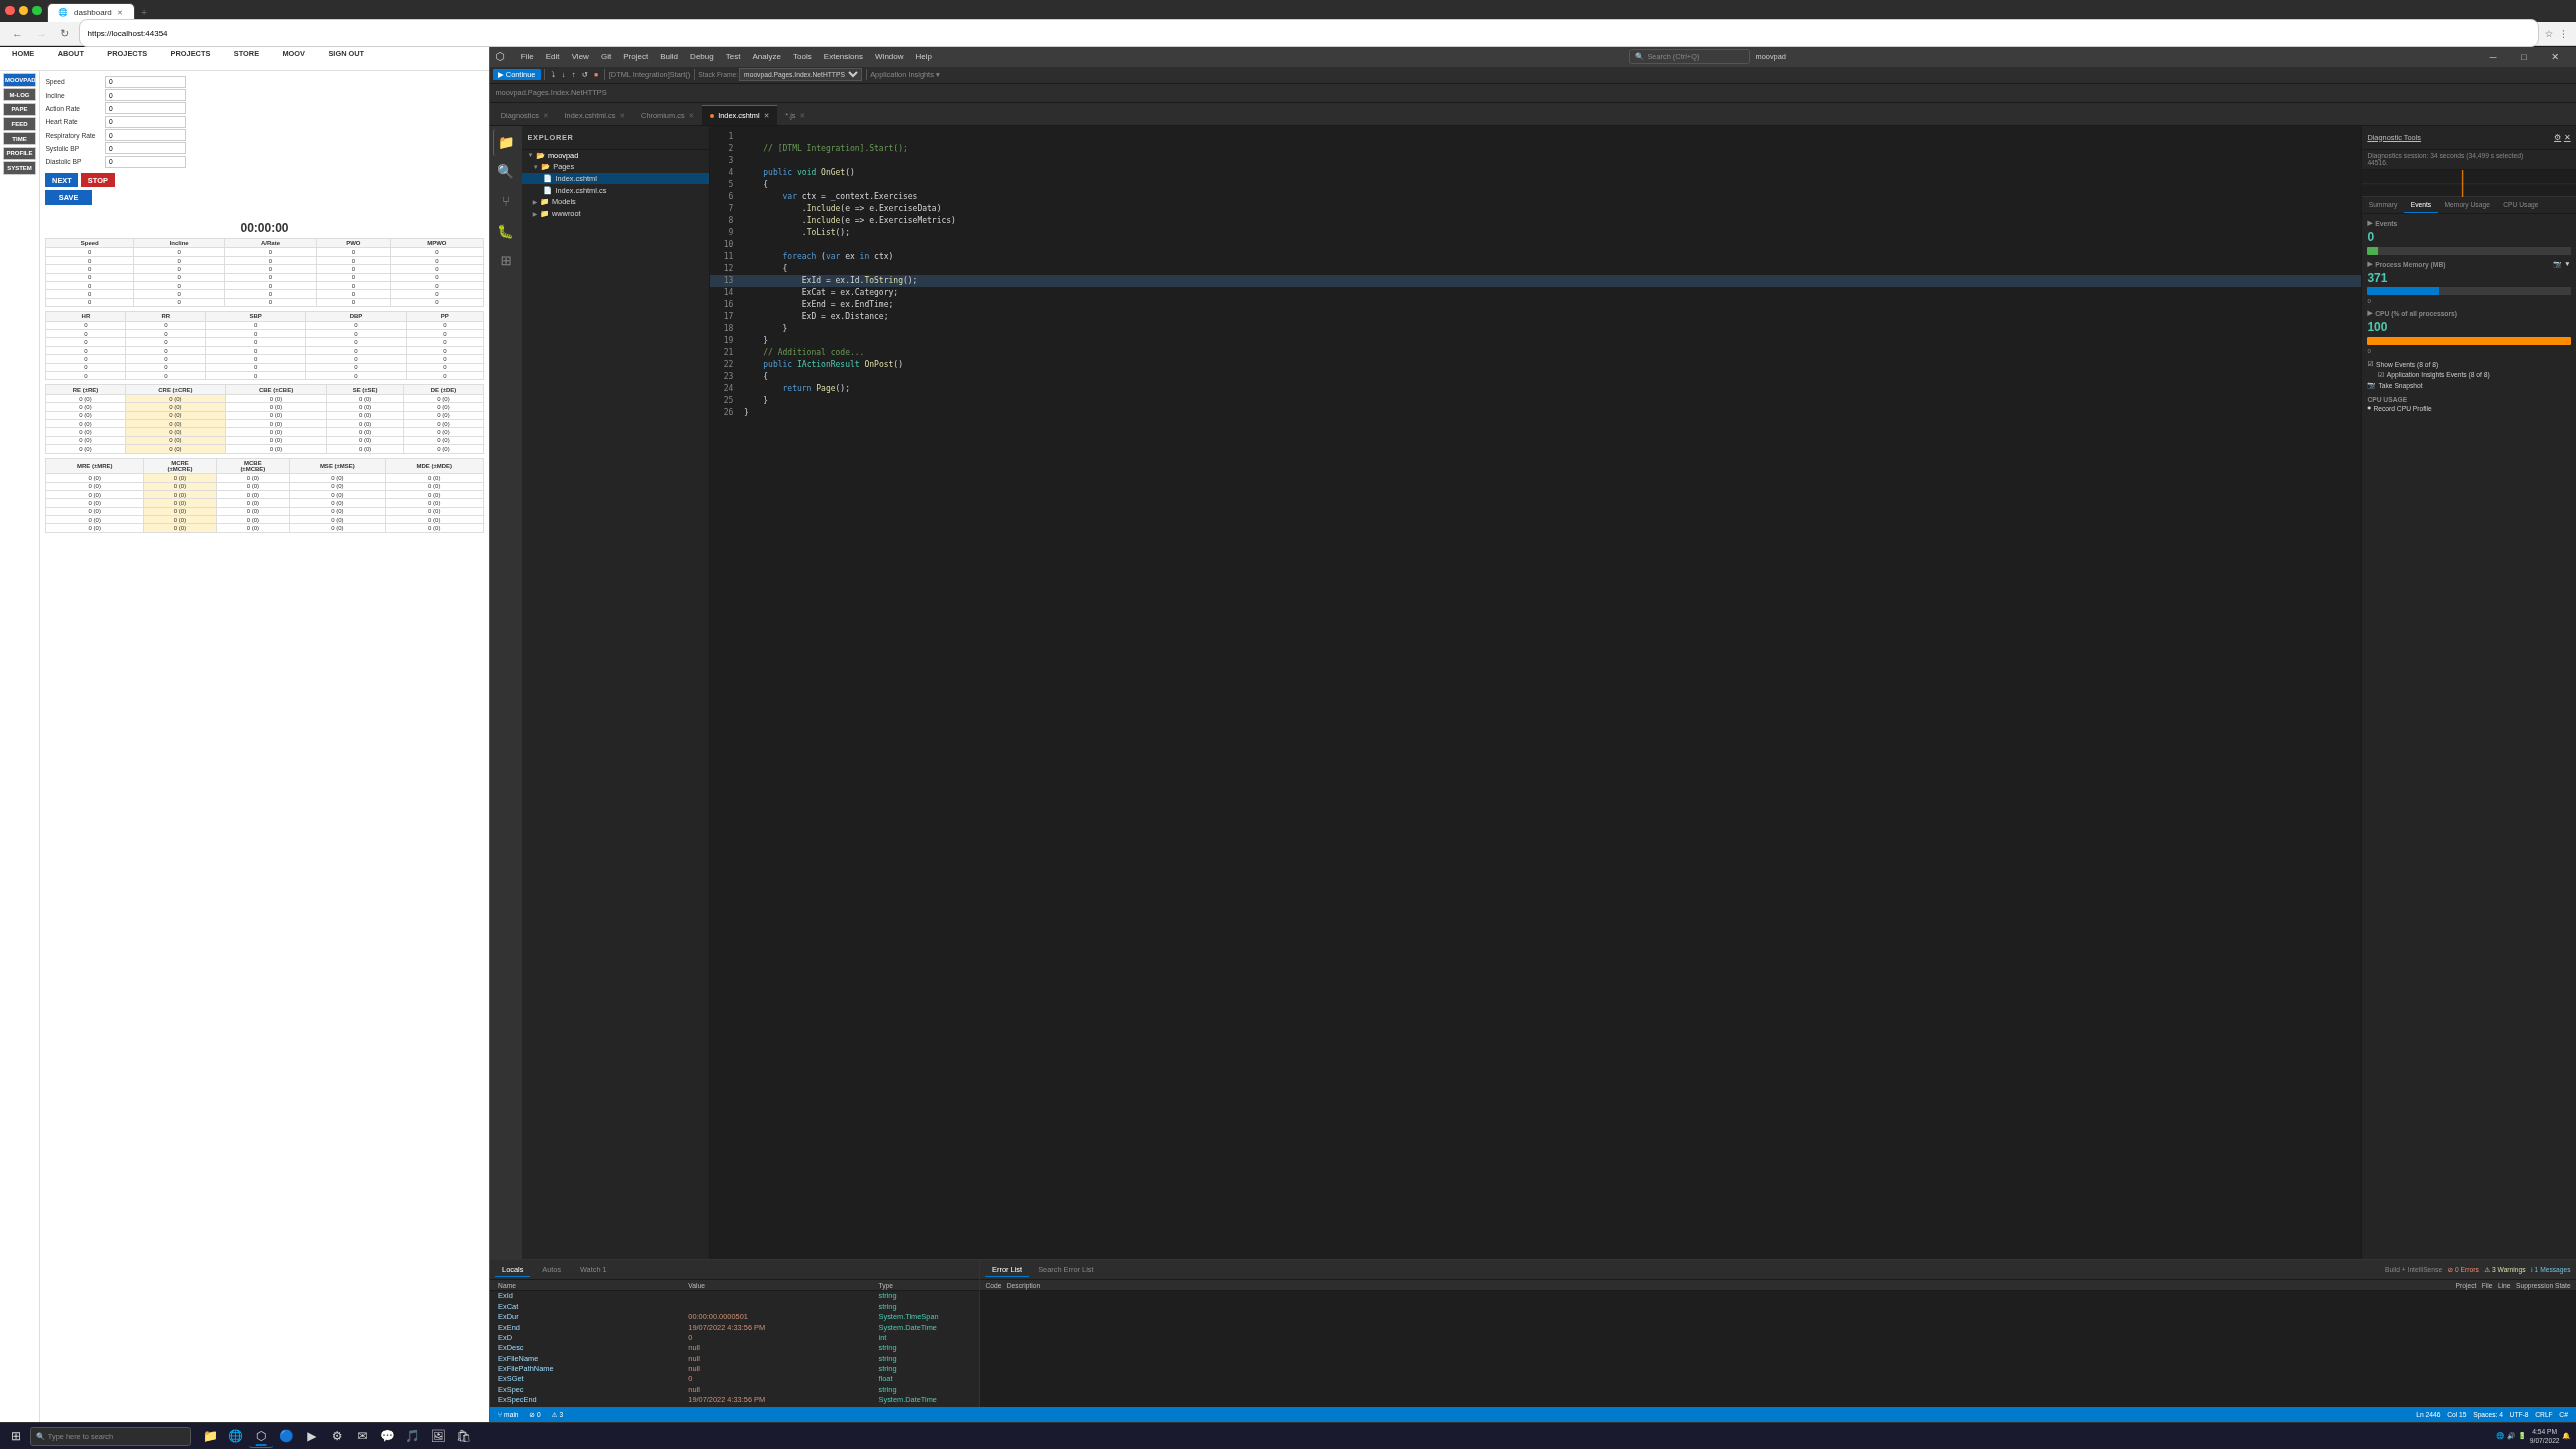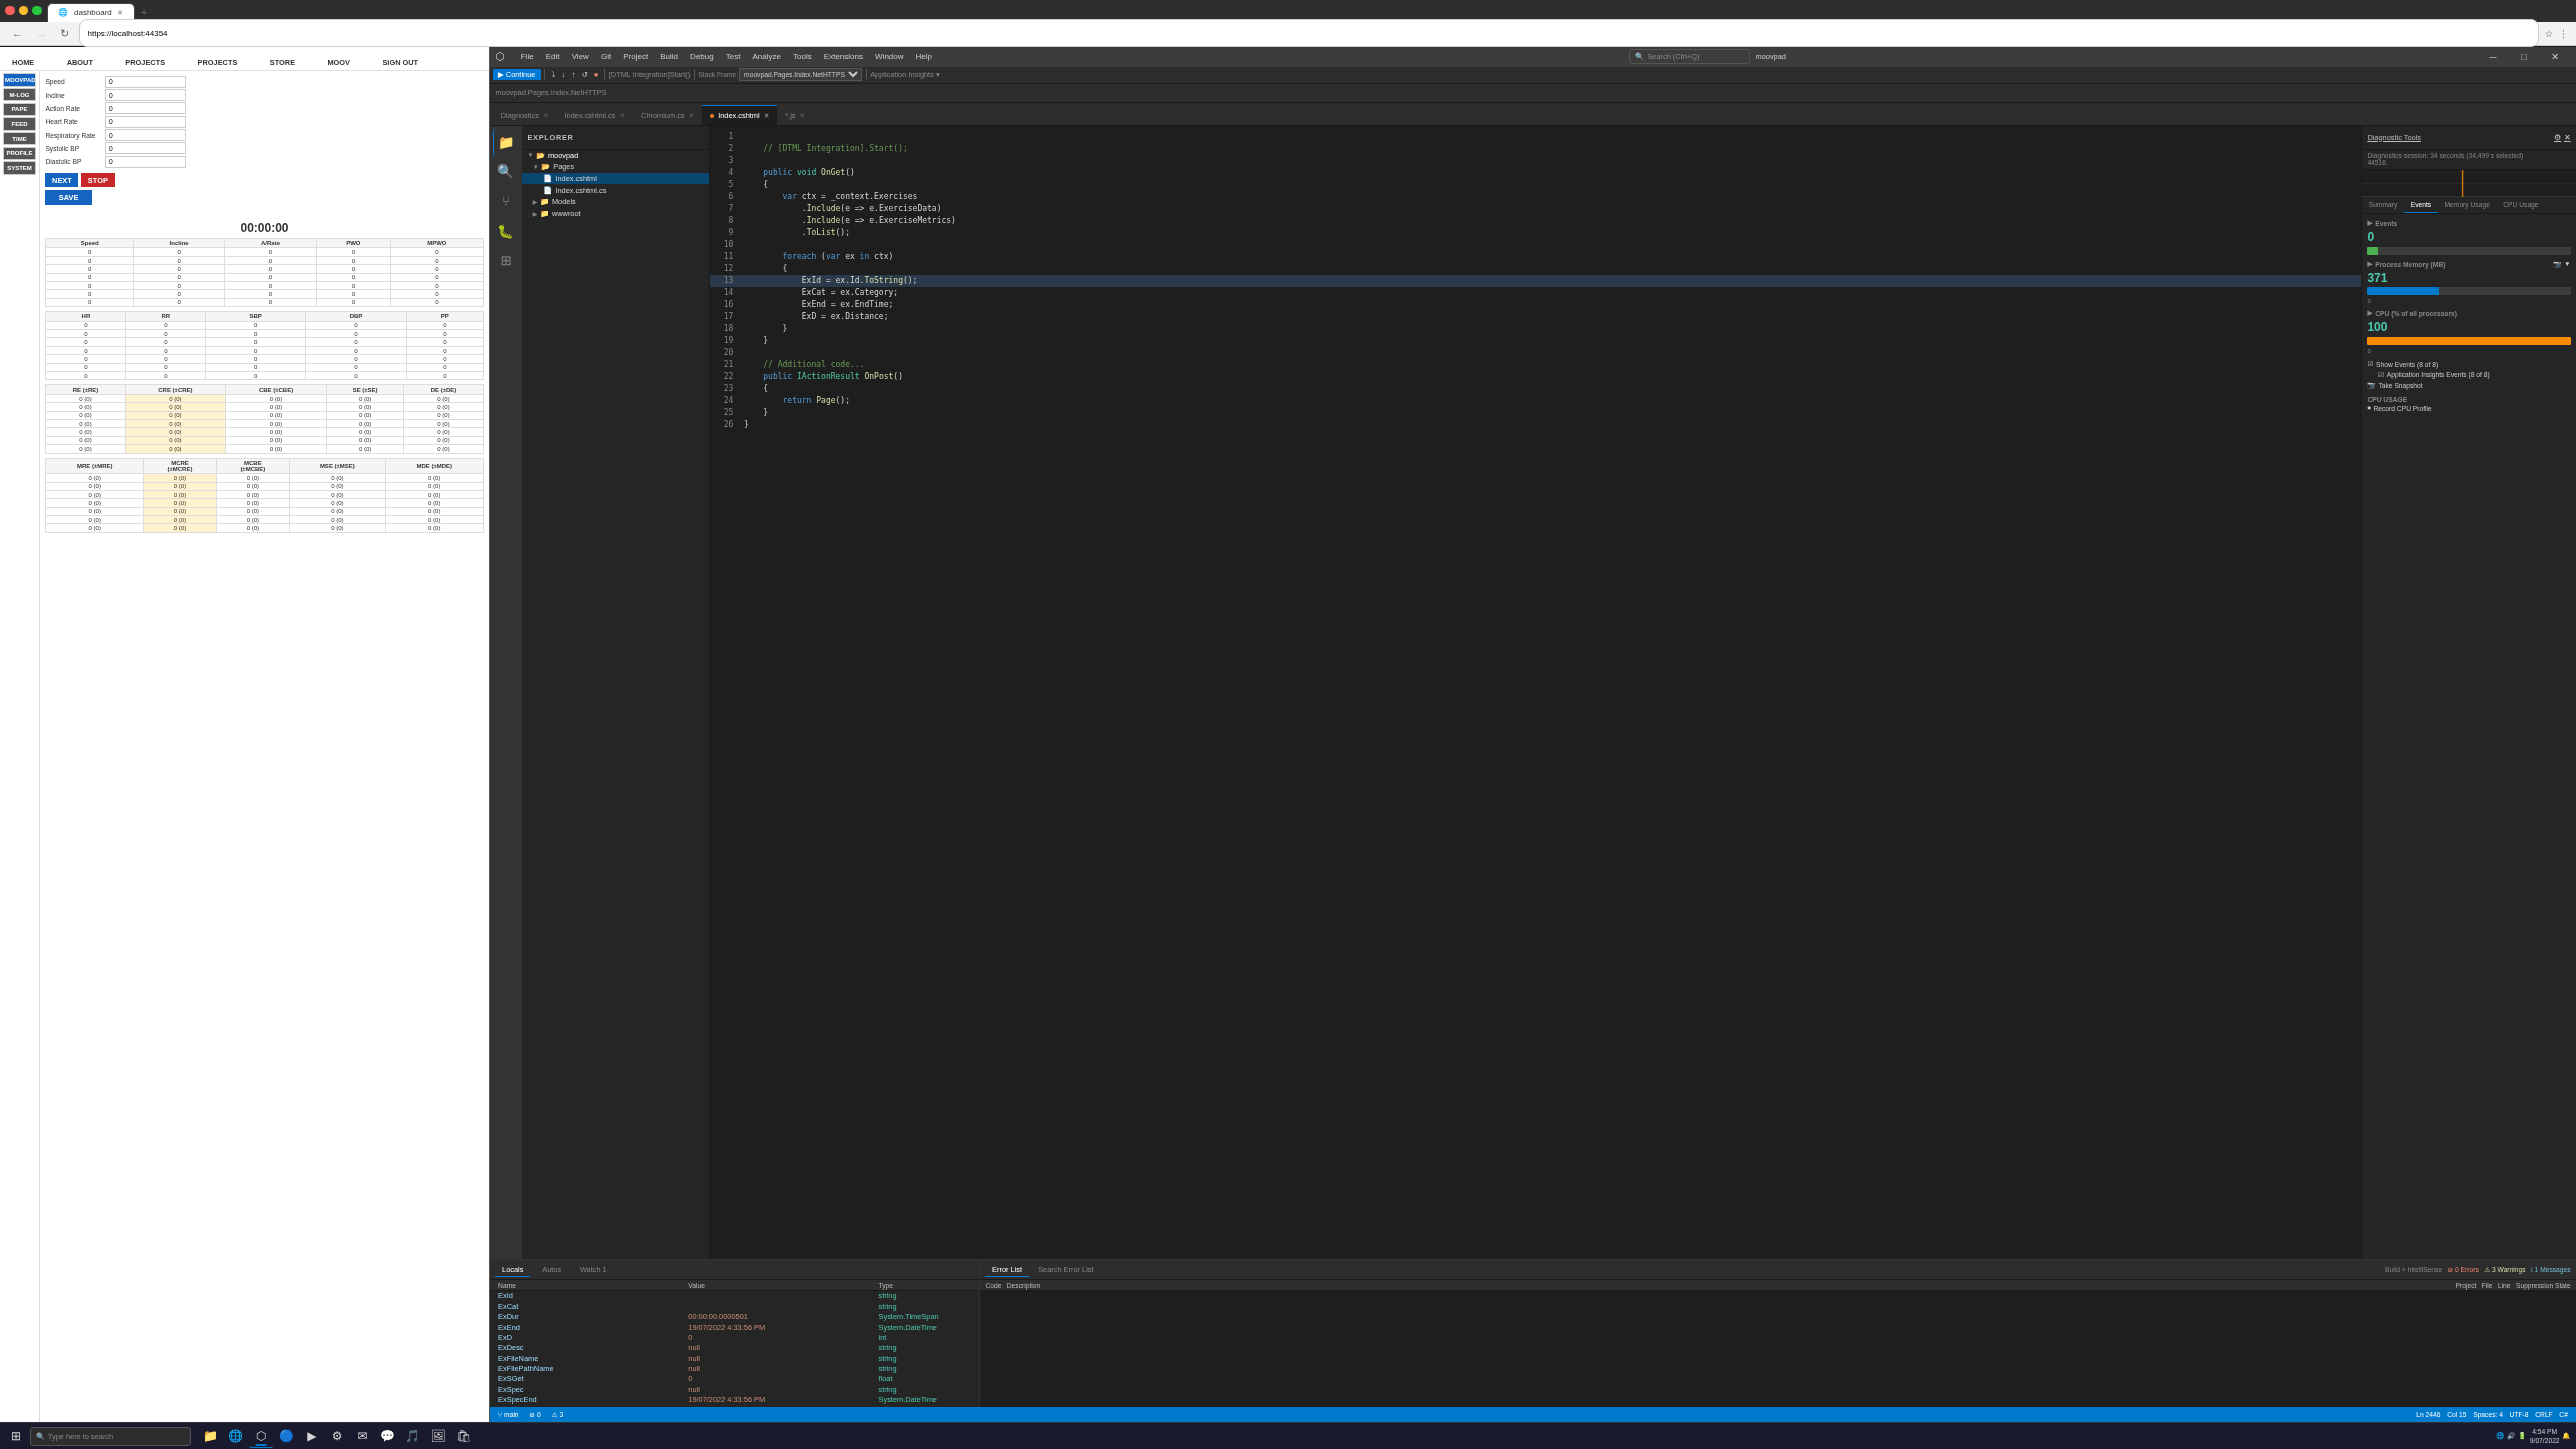--- a/index.html
+++ b/index.html
@@ -21,21 +21,21 @@
     .nav-arrow { background: none; border: none; color: #666; font-size: 10.7px; cursor: pointer; padding: 1.3px 4px; }
     .nav-arrow:disabled { color: #ccc; }
 
     
     .main-split { display: flex; flex: 1; overflow: hidden; }
 
     
     .web-app { width: 490px; flex-shrink: 0; background: #fff; color: #333; display: flex; flex-direction: column; border-right: 1.3px solid #555; }
 
     
-    .web-nav { background: #fff; border-bottom: 0.7px solid #e0e0e0; padding: 0 5.4px; display: flex; align-items: flex-end; height: 24px; gap: 19px; }
+    .web-nav { background: #fff; border-bottom: 0.7px solid #e0e0e0; padding: 0 5.4px; display: flex; align-items: flex-start; height: 24px; gap: 10px; }
     .web-nav-btn { padding: 2.7px 6.7px; font-size: 7.4px; font-weight: bold; color: #333; text-decoration: none; border: none; background: none; cursor: pointer; }
 
     
     .web-content { display: flex; flex: 1; overflow: hidden; }
     .web-sidebar { width: 40px; background: #fff; border-right: 0.7px solid #ddd; display: flex; flex-direction: column; gap: 1.3px; padding: 2.7px; }
     .sidebar-btn { display: block; width: 100%; padding: 2.7px 1.3px; font-size: 6px; font-weight: bold; text-align: center; cursor: pointer; border: 0.7px solid #ccc; background: #1565c0; color: #fff; border-radius: 1.3px; }
 
     .web-main { flex: 1; overflow-y: auto; padding: 5.4px; background: #fff; }
 
     
@@ -713,24 +713,20 @@
               <span class="line-num">17</span>
               <span class="line-content">            ExD = ex.Distance;</span>
             </div>
             <div class="code-line">
               <span class="line-num">18</span>
               <span class="line-content">        }</span>
             </div>
             <div class="code-line">
               <span class="line-num">19</span>
               <span class="line-content">    }</span>
-            </div>
-            <div class="code-line">
-              <span class="line-num">20</span>
-              <span class="line-content">&nbsp;</span>
             </div>
             <div class="code-line">
               <span class="line-num">21</span>
               <span class="line-content"><span class="comment">    // Additional code...</span></span>
             </div>
             <div class="code-line">
               <span class="line-num">22</span>
               <span class="line-content">    <span class="kw">public</span> <span class="type">IActionResult</span> <span class="fn">OnPost</span>()</span>
             </div>
             <div class="code-line">

